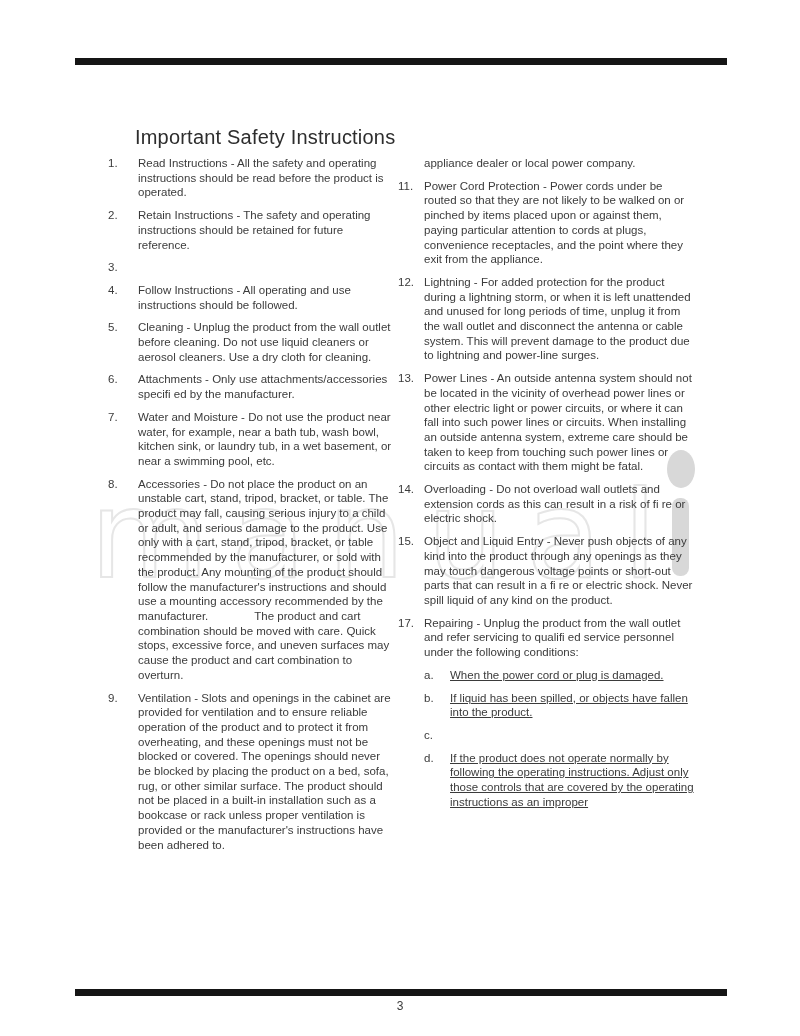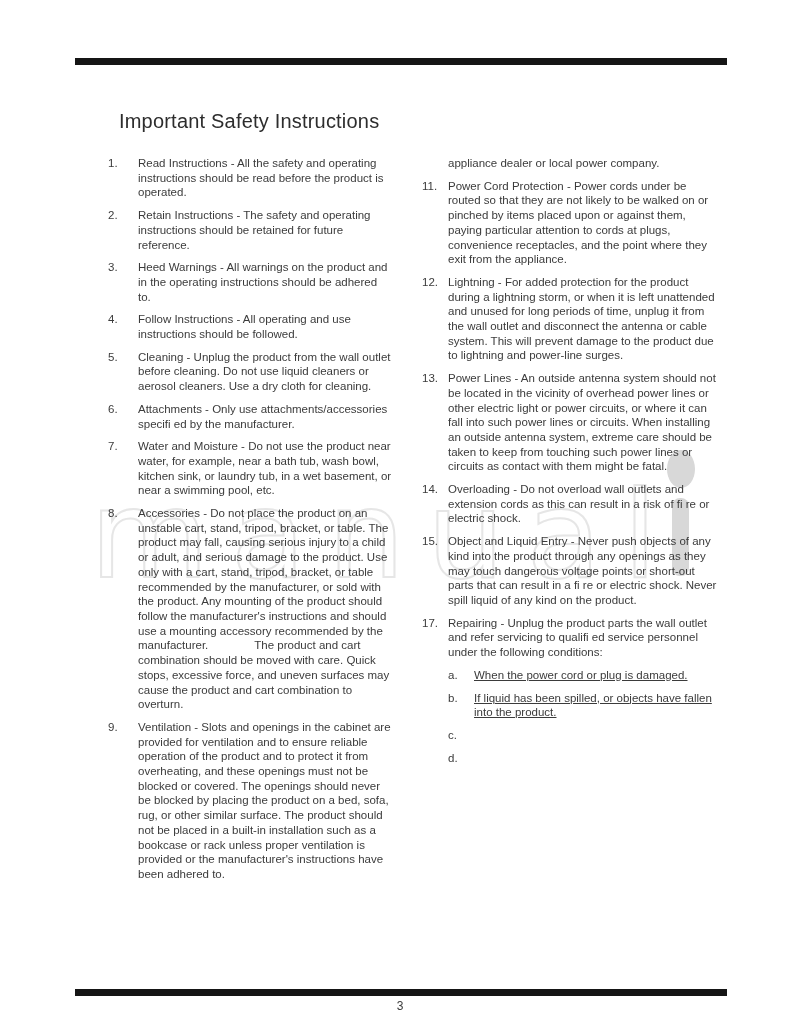--- a/index.html
+++ b/index.html
@@ -11,31 +11,31 @@
     overflow:hidden;
     color:#3b3b3b;
   }
   .rule {
     position:absolute; left:75px; width:652px; height:7px;
     background:#151515;
   }
   .rule.top { top:58px; }
   .rule.bottom { top:989px; }
   .page-title {
-    position:absolute; left:119px; top:110px; margin:0;
+    position:absolute; left:119px; top:110px; margin:16px;
     font-size:20px; font-weight:400; color:#2d2d2d;
     letter-spacing:0.2px;
   }
   .watermark { position:absolute; left:85px; top:425px; z-index:0; }
   .col {
     position:absolute; top:156px; z-index:1;
     font-size:11.5px; line-height:14.7px; color:#3b3b3b;
   }
   .col.left  { left:108px; width:284px; }
-  .col.right { left:398px; width:296px;margin-left:24px; }
+  .col.right { left:398px; width:296px; }
   .item { display:flex; margin-bottom:8px; }
   .col.left  .item > .num { flex:0 0 30px; }
   .col.right .item > .num { flex:0 0 26px; }
   .item > .txt { flex:1; }
   .cont { padding-left:26px; margin-bottom:8px; }
   .sub { display:flex; margin-bottom:8px; padding-left:26px; }
   .sub > .num { flex:0 0 26px; }
   .sub > .txt { flex:1;text-decoration:underline; }
   .page-number {
     position:absolute; top:999px; left:0; width:800px;
@@ -59,21 +59,20 @@
   <div class="item">
     <span class="num">1.</span>
     <span class="txt">Read Instructions - All the safety and operating instructions should be read before the product is operated.</span>
   </div>
   <div class="item">
     <span class="num">2.</span>
     <span class="txt">Retain Instructions - The safety and operating instructions should be retained for future reference.</span>
   </div>
   <div class="item">
     <span class="num">3.</span>
-    <span class="txt">Heed Warnings - All warnings on the product and in the operating instructions should be adhered to.</span>
   </div>
   <div class="item">
     <span class="num">4.</span>
     <span class="txt">Follow Instructions - All operating and use instructions should be followed.</span>
   </div>
   <div class="item">
     <span class="num">5.</span>
     <span class="txt">Cleaning - Unplug the product from the wall outlet before cleaning. Do not use liquid cleaners or aerosol cleaners. Use a dry cloth for cleaning.</span>
   </div>
   <div class="item">
@@ -112,33 +111,34 @@
   <div class="item">
     <span class="num">14.</span>
     <span class="txt">Overloading - Do not overload wall outlets and extension cords as this can result in a risk of fi re or electric shock.</span>
   </div>
   <div class="item">
     <span class="num">15.</span>
     <span class="txt">Object and Liquid Entry - Never push objects of any kind into the product through any openings as they may touch dangerous voltage points or short-out parts that can result in a fi re or electric shock. Never spill liquid of any kind on the product.</span>
   </div>
   <div class="item">
     <span class="num">17.</span>
-    <span class="txt">Repairing - Unplug the product parts the wall outlet and refer servicing to qualifi ed service personnel under the following conditions:</span>
+    <span class="txt">Repairing - Unplug the product from the wall outlet and refer servicing to qualifi ed service personnel under the following conditions:</span>
   </div>
 
   <div class="sub">
     <span class="num">a.</span>
     <span class="txt">When the power cord or plug is damaged.</span>
   </div>
   <div class="sub">
     <span class="num">b.</span>
     <span class="txt">If liquid has been spilled, or objects have fallen into the product.</span>
   </div>
   <div class="sub">
     <span class="num">c.</span>
   </div>
   <div class="sub">
     <span class="num">d.</span>
+    <span class="txt">If the product does not operate normally by following the operating instructions. Adjust only those controls that are covered by the operating instructions as an improper</span>
   </div>
 </div>
 
 <div class="rule bottom"></div>
 <div class="page-number">3</div>
 
 </body></html>

